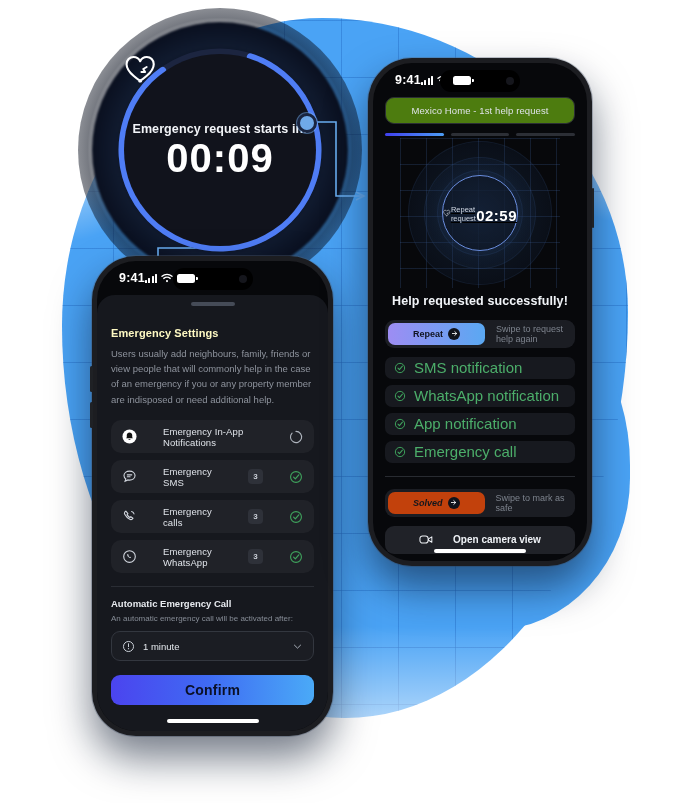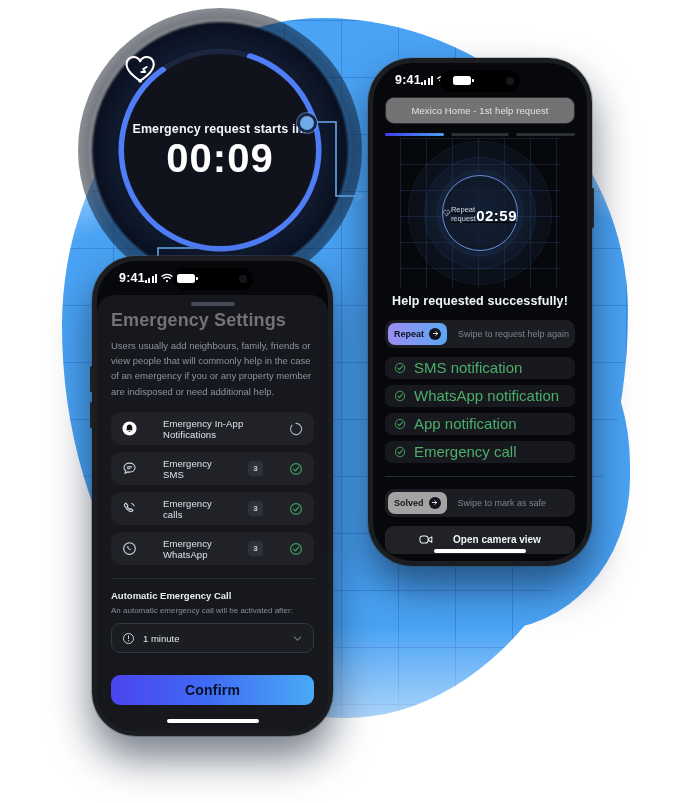--- a/index.html
+++ b/index.html
@@ -153,21 +153,21 @@
   .sheet {
     position: absolute; left: 0; right: 0; top: 34px; bottom: 0;
     background: #16181e; border-radius: 18px 18px 0 0;
     padding: 0 14px;
   }
   .grabber {
     width: 44px; height: 3.5px; border-radius: 2px; background: #454b57;
     margin: 7px auto 0;
   }
   .sheet h1 {
-    color: #737373; font-size: 18px; font-weight: 600; margin-top: 4px;
+    color: #fef9c3; font-size: 11px; font-weight: 600; margin-top: 21px;
     letter-spacing: .1px;
   }
   .sheet p.desc {
     color: #8e939d; font-size: 9.5px; line-height: 1.62; margin-top: 7px;
   }
   .opt-list { margin-top: 13px; display: flex; flex-direction: column; gap: 7px; }
   .opt {
     display: flex; align-items: center; gap: 26px;
     background: #202228; border-radius: 10px; height: 33px; padding: 0 11px;
   }
@@ -195,21 +195,21 @@
   }
   .home-ind {
     position: absolute; bottom: 8px; left: 50%; transform: translateX(-50%);
     width: 92px; height: 4px; border-radius: 3px; background: #fff;
   }
 
   
   .rwrap { position: absolute; left:0; right:0; top:34px; bottom:0; padding: 0 12px; }
   .titlepill {
     height: 27px; border: 1px solid #2b2e35; border-radius: 9px;
-    background: #737373; display:flex; align-items:center; justify-content:center;
+    background: #4d7c0f; display:flex; align-items:center; justify-content:center;
     color: #dfe3e9; font-size: 9.5px; letter-spacing: .1px;
   }
   .segs { display: flex; gap: 7px; margin-top: 9px; }
   .segs span { flex:1; height: 2.5px; border-radius: 2px; background: #2c2f36; display:block; }
   .segs span.on { background: linear-gradient(90deg,#4040ee,#4d9df5); }
 
   .radar {
     position: relative; height: 150px; margin-top: 2px;
     display:flex; align-items:center; justify-content:center;
   }
@@ -237,25 +237,25 @@
 
   .succ {
     text-align:center; color:#f1f4f8; font-size:12.5px; font-weight:600;
     margin-top: 6px; letter-spacing:.1px;
   }
   .swipe {
     margin-top: 12px; height: 28px; border-radius: 9px; background:#1b1d23;
     display:flex; align-items:center; padding: 3px;
   }
   .swipe .knobbtn {
-    height: 22px; border-radius: 7px; padding: 0 6px;
+    height: 22px; border-radius: 7px; padding: 0 25px;
     display:flex; align-items:center; gap:5px; font-size:9px; font-weight:700;
   }
   .knobbtn.repeat { background: linear-gradient(90deg,#9d8df3,#5aa8f2); color:#101320; }
-  .knobbtn.solved { background:#a3a3a3; color:#13161c; }
+  .knobbtn.solved { background:#c2410c; color:#13161c;font-style:italic; }
   .arrowdot {
     width:12px;height:12px;border-radius:50%;background:#10131b;
     display:flex;align-items:center;justify-content:center;
   }
   .swipe .hint { color:#7d838d; font-size:9px; margin-left: 11px; }
 
   .notif-list { margin-top: 9px; display:flex; flex-direction:column; gap:6px; }
   .notif {
     height: 22px; border-radius: 7px; background:#17191f;
     display:flex; align-items:center; gap:8px; padding: 0 9px;

